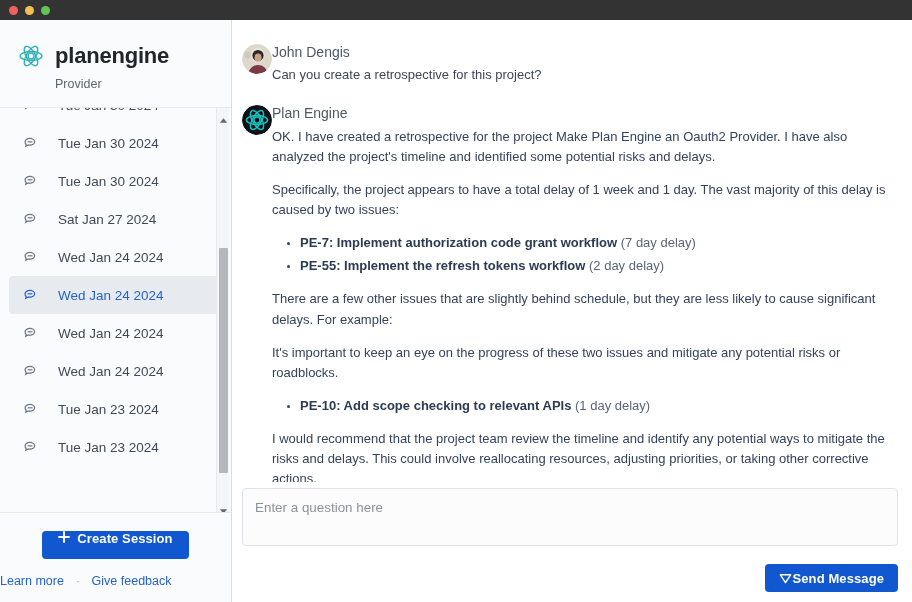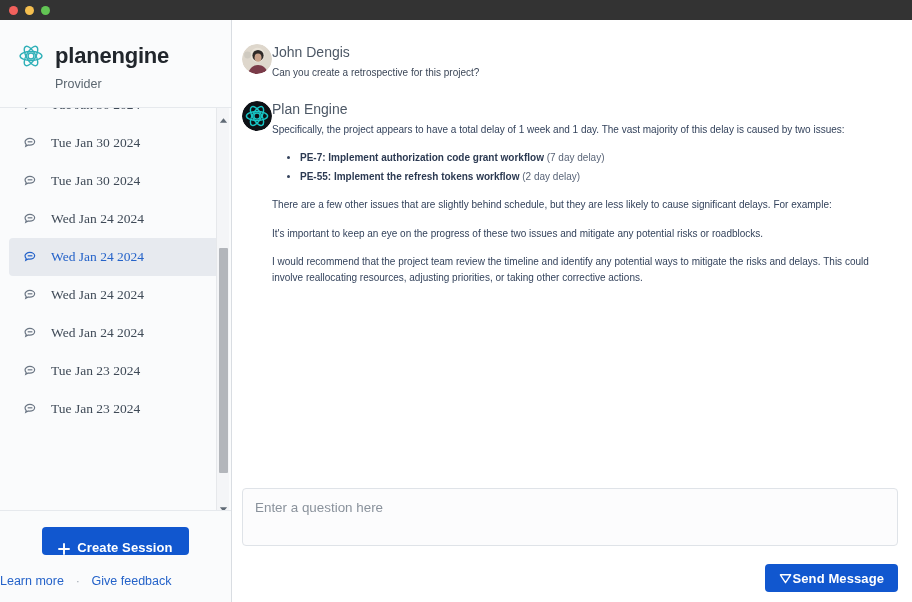--- a/index.html
+++ b/index.html
@@ -96,30 +96,29 @@
     overflow: hidden;
     position: relative;
   }
   .session-list {
     padding-top: 0px;
     position: relative;
   }
   .session-item {
     display: flex;
     align-items: center;
-    gap: 13px;
+    gap: 20px;
     height: 38px;
     margin: 0 9px;
     padding-left: 14px;
     border-radius: 4px;
     box-sizing: border-box;
     cursor: pointer;
     color: #3f4a57;
     font-size: 13.5px;
-    font-family: Liberation Serif, serif;
   }
   .session-item .chat-icon {
     width: 15px;
     height: 15px;
     flex: none;
     color: #6b7684;
   }
   .session-item.active {
     background: #e7eaef;
     color: #2563c9;
@@ -158,21 +157,21 @@
     border-radius: 1px;
   }
 
   .sidebar-footer {
     border-top: 1px solid #e6e9ed;
     padding: 16px 0 14px 0;
     text-align: center;
   }
   .create-btn {
     display: inline-flex;
-    align-items: flex-end;
+    align-items: flex-start;
     justify-content: center;
     gap: 7px;
     background: #1157cf;
     color: #ffffff;
     border: none;
     border-radius: 4px;
     font-size: 13px;
     font-weight: 600;
     font-family: "Liberation Sans", sans-serif;
     height: 28px;
@@ -229,21 +228,21 @@
     margin-top: 2px;
   }
   .msg-body { flex: 1; min-width: 0; padding-top: 1px; }
   .msg-author {
     font-size: 14px;
     color: #4d5866;
     margin-bottom: 4px;
     line-height: 1.3;
   }
   .msg-text {
-    font-size: 10px;
+    font-size: 13px;
     line-height: 1.55;
     color: #34435c;
   }
   .msg-text p { margin: 0 0 13px 0; }
   .msg-text p:last-child { margin-bottom: 0; }
   .msg-text ul {
     margin: 0 0 13px 0;
     padding-left: 28px;
     list-style: disc;
   }
@@ -342,20 +341,27 @@
                   <path d="M5 6.2h5"></path>
                 </svg></span>
               <span class="session-label">Tue Jan 30 2024</span>
             </div>
             <div class="session-item">
               <span class="chat-icon"><svg viewBox="0 0 16 16" width="15" height="15" fill="none" stroke="currentColor" stroke-width="1.3">
                   <path d="M2.2 6.2c0-2 2.3-3.6 5.1-3.6s5.1 1.6 5.1 3.6-2.3 3.6-5.1 3.6c-.6 0-1.2-.07-1.7-.2L2.9 11l.5-1.9C2.65 8.36 2.2 7.33 2.2 6.2Z"></path>
                   <path d="M5 6.2h5"></path>
                 </svg></span>
               <span class="session-label">Tue Jan 30 2024</span>
+            </div>
+            <div class="session-item">
+              <span class="chat-icon"><svg viewBox="0 0 16 16" width="15" height="15" fill="none" stroke="currentColor" stroke-width="1.3">
+                  <path d="M2.2 6.2c0-2 2.3-3.6 5.1-3.6s5.1 1.6 5.1 3.6-2.3 3.6-5.1 3.6c-.6 0-1.2-.07-1.7-.2L2.9 11l.5-1.9C2.65 8.36 2.2 7.33 2.2 6.2Z"></path>
+                  <path d="M5 6.2h5"></path>
+                </svg></span>
+              <span class="session-label">Sat Jan 27 2024</span>
             </div>
             <div class="session-item">
               <span class="chat-icon"><svg viewBox="0 0 16 16" width="15" height="15" fill="none" stroke="currentColor" stroke-width="1.3">
                   <path d="M2.2 6.2c0-2 2.3-3.6 5.1-3.6s5.1 1.6 5.1 3.6-2.3 3.6-5.1 3.6c-.6 0-1.2-.07-1.7-.2L2.9 11l.5-1.9C2.65 8.36 2.2 7.33 2.2 6.2Z"></path>
                   <path d="M5 6.2h5"></path>
                 </svg></span>
               <span class="session-label">Wed Jan 24 2024</span>
             </div>
             <div class="session-item active">
               <span class="chat-icon"><svg viewBox="0 0 16 16" width="15" height="15" fill="none" stroke="currentColor" stroke-width="1.3">
@@ -458,27 +464,31 @@
                 <g fill="none" stroke="#18c6c6" stroke-width="1.45">
                   <circle cx="15" cy="15" r="3.1"></circle>
                   <ellipse cx="15" cy="15" rx="10.6" ry="4.5"></ellipse>
                   <ellipse cx="15" cy="15" rx="10.6" ry="4.5" transform="rotate(60 15 15)"></ellipse>
                   <ellipse cx="15" cy="15" rx="10.6" ry="4.5" transform="rotate(120 15 15)"></ellipse>
                 </g>
               </svg></div>
             <div class="msg-body">
               <div class="msg-author">Plan Engine</div>
               <div class="msg-text">
+                <p>OK. I have created a retrospective for the project Make Plan Engine an Oauth2 Provider. I have also analyzed the project's timeline and identified some potential risks and delays.</p>
                 <p>Specifically, the project appears to have a total delay of 1 week and 1 day. The vast majority of this delay is caused by two issues:</p>
                 <ul>
                   <li><span class="issue-key">PE-7: Implement authorization code grant workflow</span> <span class="issue-delay">(7 day delay)</span></li>
                   <li><span class="issue-key">PE-55: Implement the refresh tokens workflow</span> <span class="issue-delay">(2 day delay)</span></li>
                 </ul>
                 <p>There are a few other issues that are slightly behind schedule, but they are less likely to cause significant delays. For example:</p>
                 <p>It's important to keep an eye on the progress of these two issues and mitigate any potential risks or roadblocks.</p>
+                <ul>
+                  <li><span class="issue-key">PE-10: Add scope checking to relevant APIs</span> <span class="issue-delay">(1 day delay)</span></li>
+                </ul>
                 <p>I would recommend that the project team review the timeline and identify any potential ways to mitigate the risks and delays. This could involve reallocating resources, adjusting priorities, or taking other corrective actions.</p>
               </div>
             </div>
           </div>
         </div>
 
       <div class="composer">
         <textarea class="composer-input" placeholder="Enter a question here" style=""></textarea>
         <div class="composer-actions">
           <button class="send-btn">

